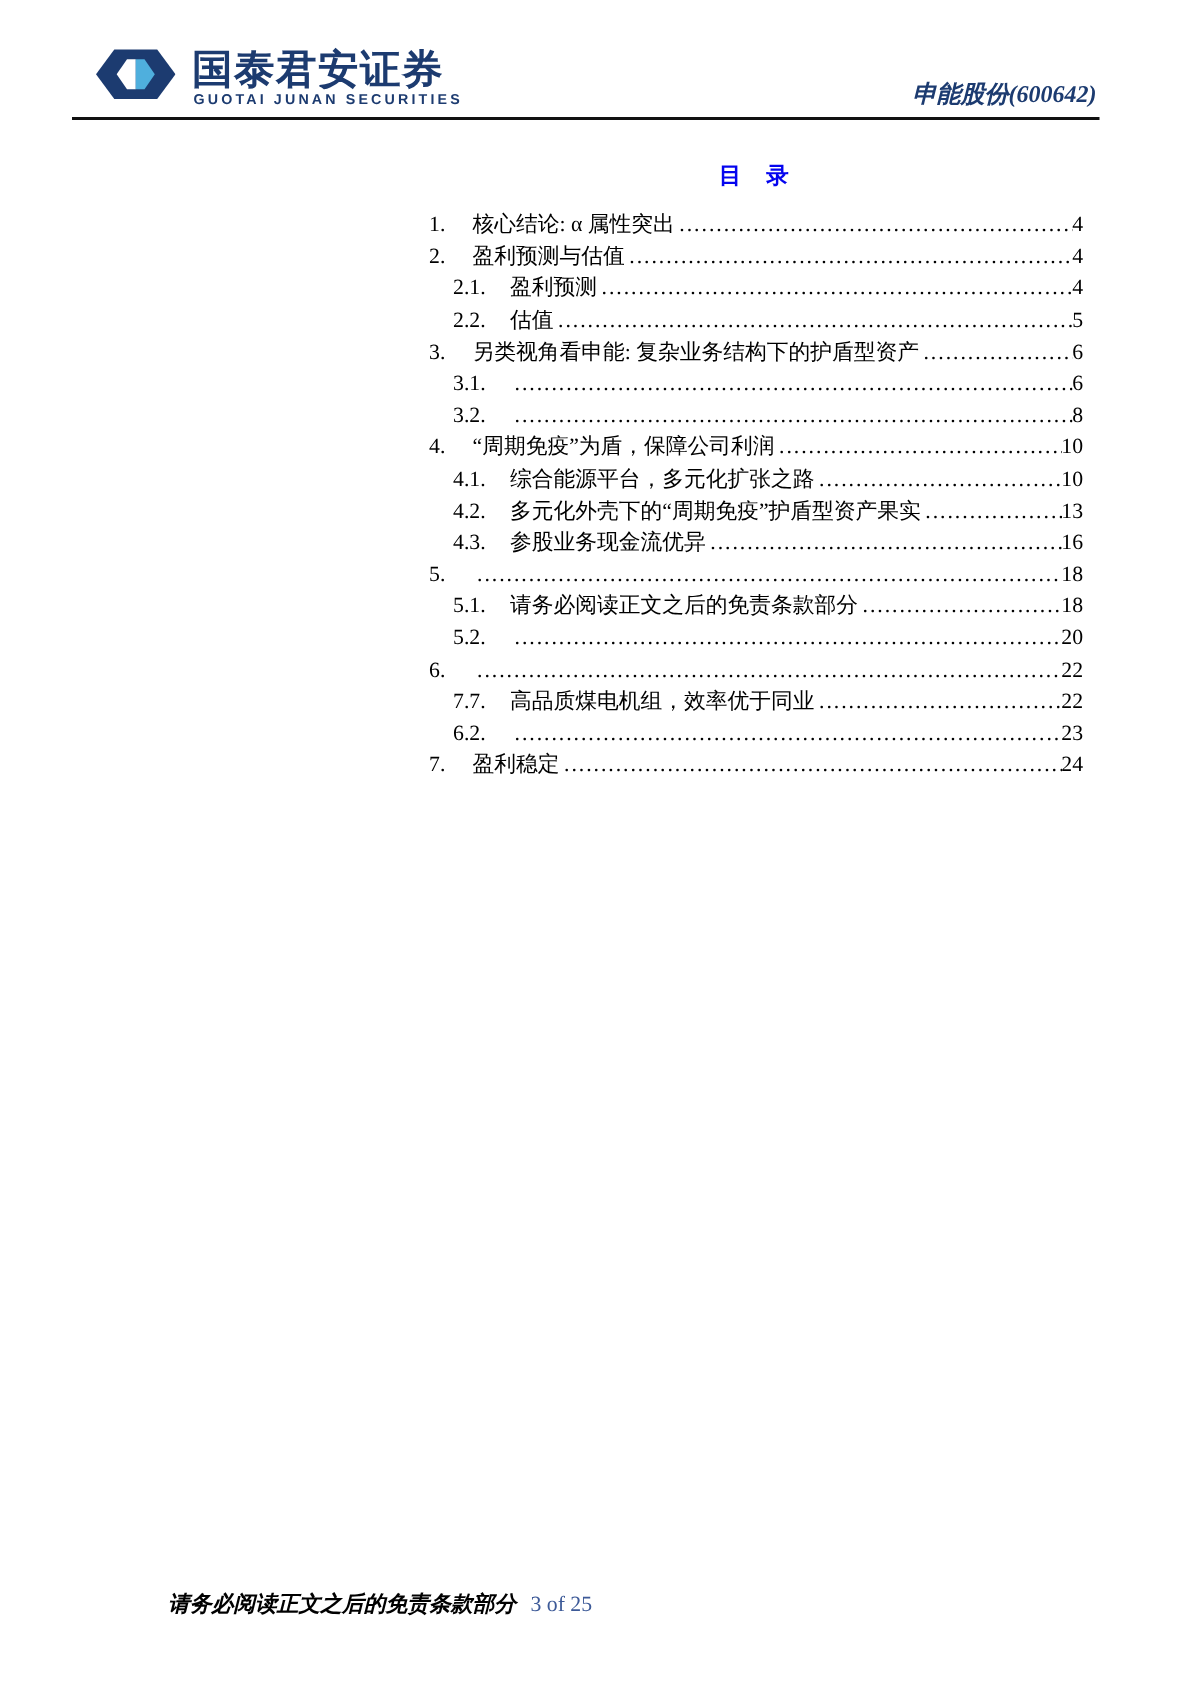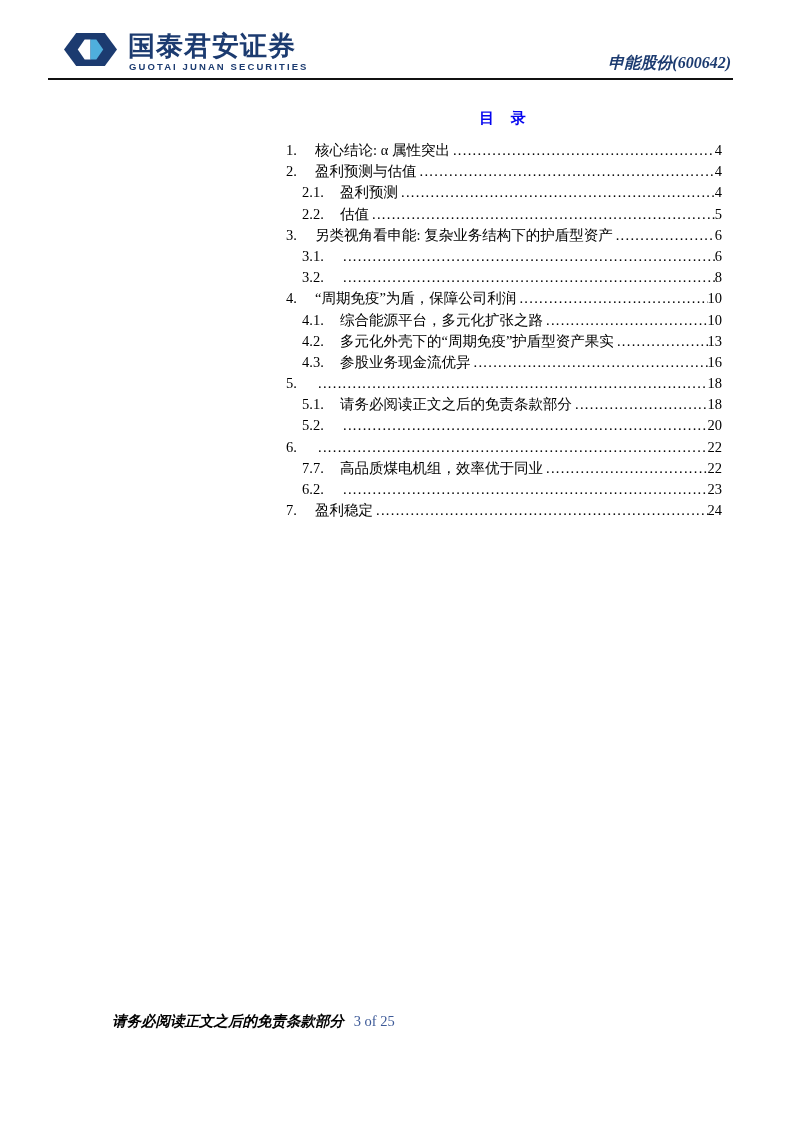--- a/index.html
+++ b/index.html
@@ -51,21 +51,21 @@
   .toc-row.lv2{padding-left:16px;}
   .toc-row.lv2 .num{flex:0 0 38px;}
   .toc-row .label{white-space:nowrap;}
   .toc-row .leader{
     flex:1;overflow:hidden;white-space:nowrap;
     letter-spacing:1.3px;padding:0 2px 0 3px;
   }
   .toc-row .pagenum{flex:none;white-space:nowrap;}
   
   .footer{
-    position:absolute;left:112px;top:1012px;
+    position:absolute;left:112px;top:1061px;
     font-size:14.5px;line-height:18px;white-space:nowrap;
   }
   .footer .disclaimer{font-weight:bold;font-style:italic;color:#000;}
   .footer .page-indicator{color:#3d5a98;margin-left:6px;}
 </style>
 </head>
 <body>
 
 <div class="page">
 

